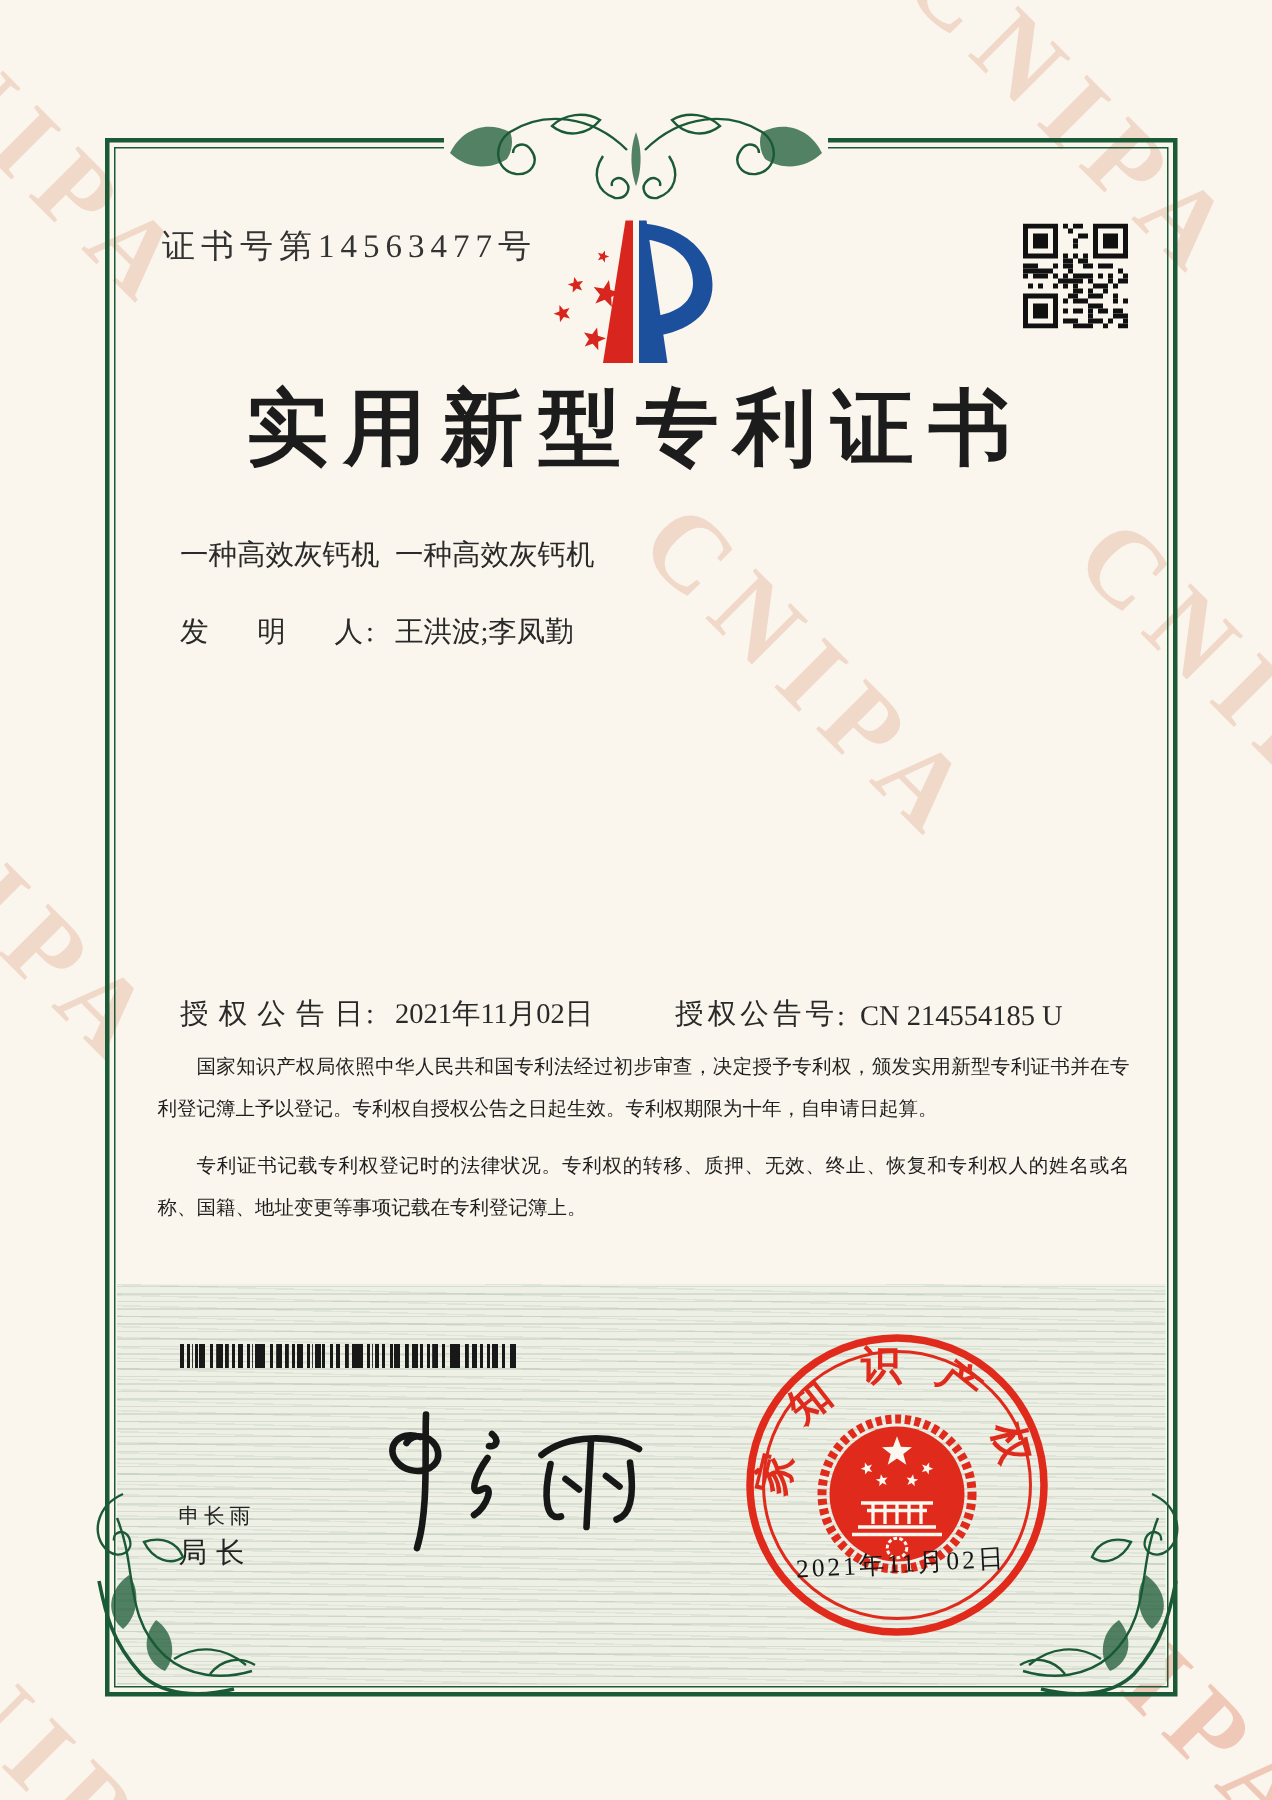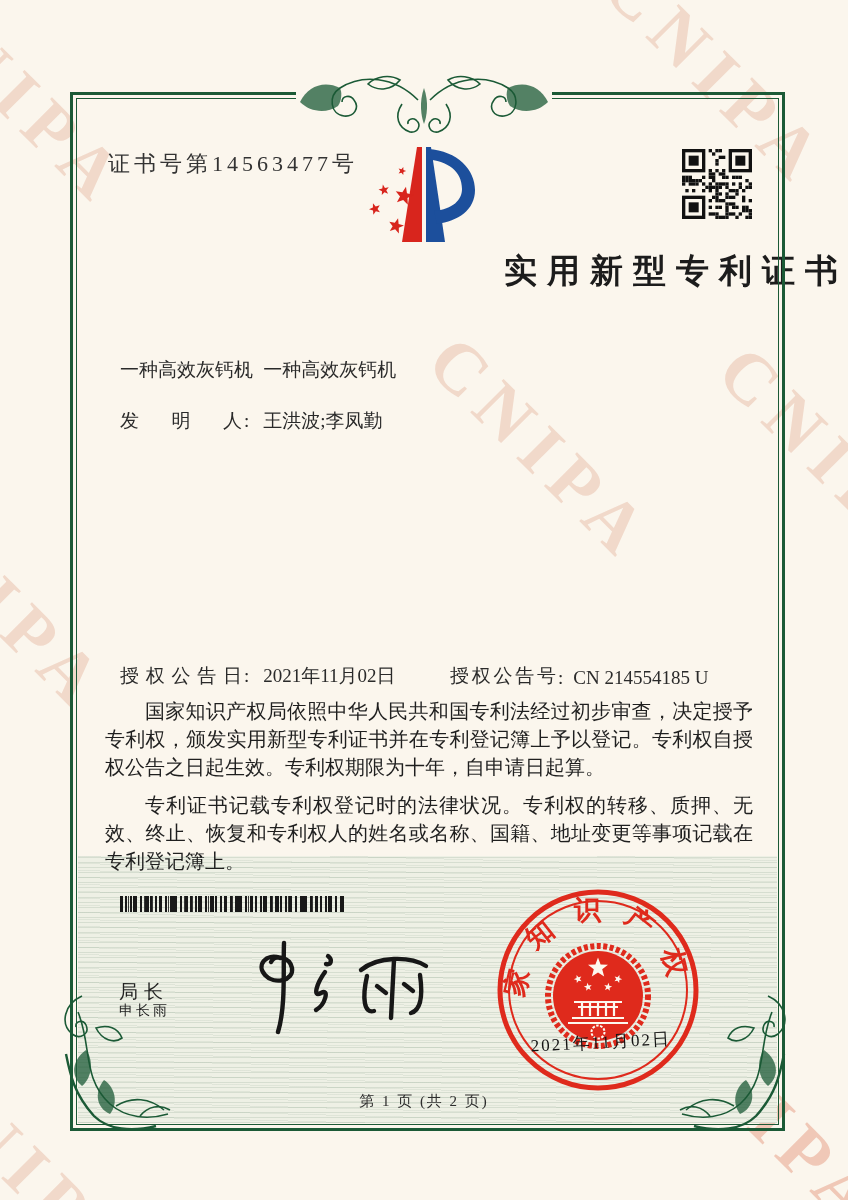--- a/index.html
+++ b/index.html
@@ -36,46 +36,46 @@
   .corner-br{left:676px;top:994px;transform:scaleX(-1);}
   .orn path, .orn circle{stroke:var(--green,#1b5a36);fill:none;stroke-width:1.6;}
   .orn .fill{fill:var(--green,#1b5a36);fill-opacity:.75;stroke:none;}
   .orn .fill2{fill:none;stroke:var(--green,#1b5a36);stroke-width:2.4;}
 
   
   .cert-no{position:absolute;left:108px;top:149px;font-size:22px;letter-spacing:4px;
            color:#333;z-index:2;}
   .logo{position:absolute;left:362px;top:141px;width:120px;height:110px;z-index:2;}
   .qr{position:absolute;left:682px;top:149px;width:70px;height:70px;z-index:2;}
-  .title{position:absolute;left:0;top:249px;width:100%;text-align:right;
-         font-size:33px;font-weight:bold;letter-spacing:10px;color:#1c1c1c;z-index:2;}
+  .title{position:absolute;left:0;top:249px;width:100%;text-align:center;
+         font-size:55px;font-weight:bold;letter-spacing:10px;color:#1c1c1c;z-index:2;}
 
   
   .frow{position:absolute;left:120px;font-size:19px;color:#2a2a2a;z-index:2;
         white-space:nowrap;}
   .flabel{display:inline-block;width:122px;text-align:justify;text-align-last:justify;
           vertical-align:bottom;}
   .fcolon{display:inline-block;margin:0 14px 0 2px;}
   .pair2{position:absolute;left:330px;top:0;}
   .pair2 .flabel{width:106px;}
   .pair2 .fcolon{margin:0 10px 0 2px;}
 
   
   .paras{position:absolute;left:105px;top:697px;width:648px;z-index:2;
-         font-size:20px;line-height:28px;color:#1f1f1f;text-align:justify;}
+         font-size:13px;line-height:28px;color:#1f1f1f;text-align:justify;}
   .paras p{margin:0;text-indent:2em;}
   .paras p + p{margin-top:10px;}
 
   
   .barcode{position:absolute;left:120px;top:896px;width:224px;height:16px;z-index:2;
            background:
             repeating-linear-gradient(90deg,#181818 0 2px,rgba(0,0,0,0) 2px 5px),
             repeating-linear-gradient(90deg,#181818 0 3px,rgba(0,0,0,0) 3px 13px),
             repeating-linear-gradient(90deg,rgba(24,24,24,.85) 0 1px,rgba(0,0,0,0) 1px 8px);}
-  .officer-title{position:absolute;left:119px;top:979px;font-size:19px;letter-spacing:6px;
+  .officer-title{position:absolute;left:119px;top:1022px;font-size:19px;letter-spacing:6px;
             color:#222;z-index:2;font-family:"Liberation Sans","DejaVu Sans",sans-serif;}
   .officer-name{position:absolute;left:119px;top:1002px;font-size:14px;letter-spacing:3px;
             color:#222;z-index:2;font-family:"Liberation Sans","DejaVu Sans",sans-serif;}
   .sig{position:absolute;left:228px;top:938px;width:225px;height:100px;z-index:2;}
   .sig path{stroke:#171717;stroke-width:4.4;fill:none;stroke-linecap:round;
             stroke-linejoin:round;}
 
   .seal{position:absolute;left:494px;top:886px;width:208px;height:208px;z-index:2;}
   .seal .ring{stroke:var(--seal-red,#df2a1c);fill:none;}
   .seal .red{fill:var(--seal-red,#df2a1c);}
@@ -360,15 +360,14 @@
           <path d="M-16,12 L-16,26 M-8,12 L-8,26 M0,12 L0,26 M8,12 L8,26 M16,12 L16,26"></path>
           <path d="M-26,28 L26,28"></path>
           <path d="M-30,33 L30,33"></path>
         </g>
         <circle cx="0" cy="42" r="6.5" fill="none" stroke="#fdf8ef" stroke-width="2" stroke-dasharray="2.5 1.5"></circle>
       </g>
       <text class="seal-date" x="0" y="58" text-anchor="middle" transform="rotate(-3)">2021年11月02日</text>
     </svg>
   </div>
 
-  <div class="page-info">第 1 页 (共 2 页)</div>
 
 </div>
 
 </body></html>

